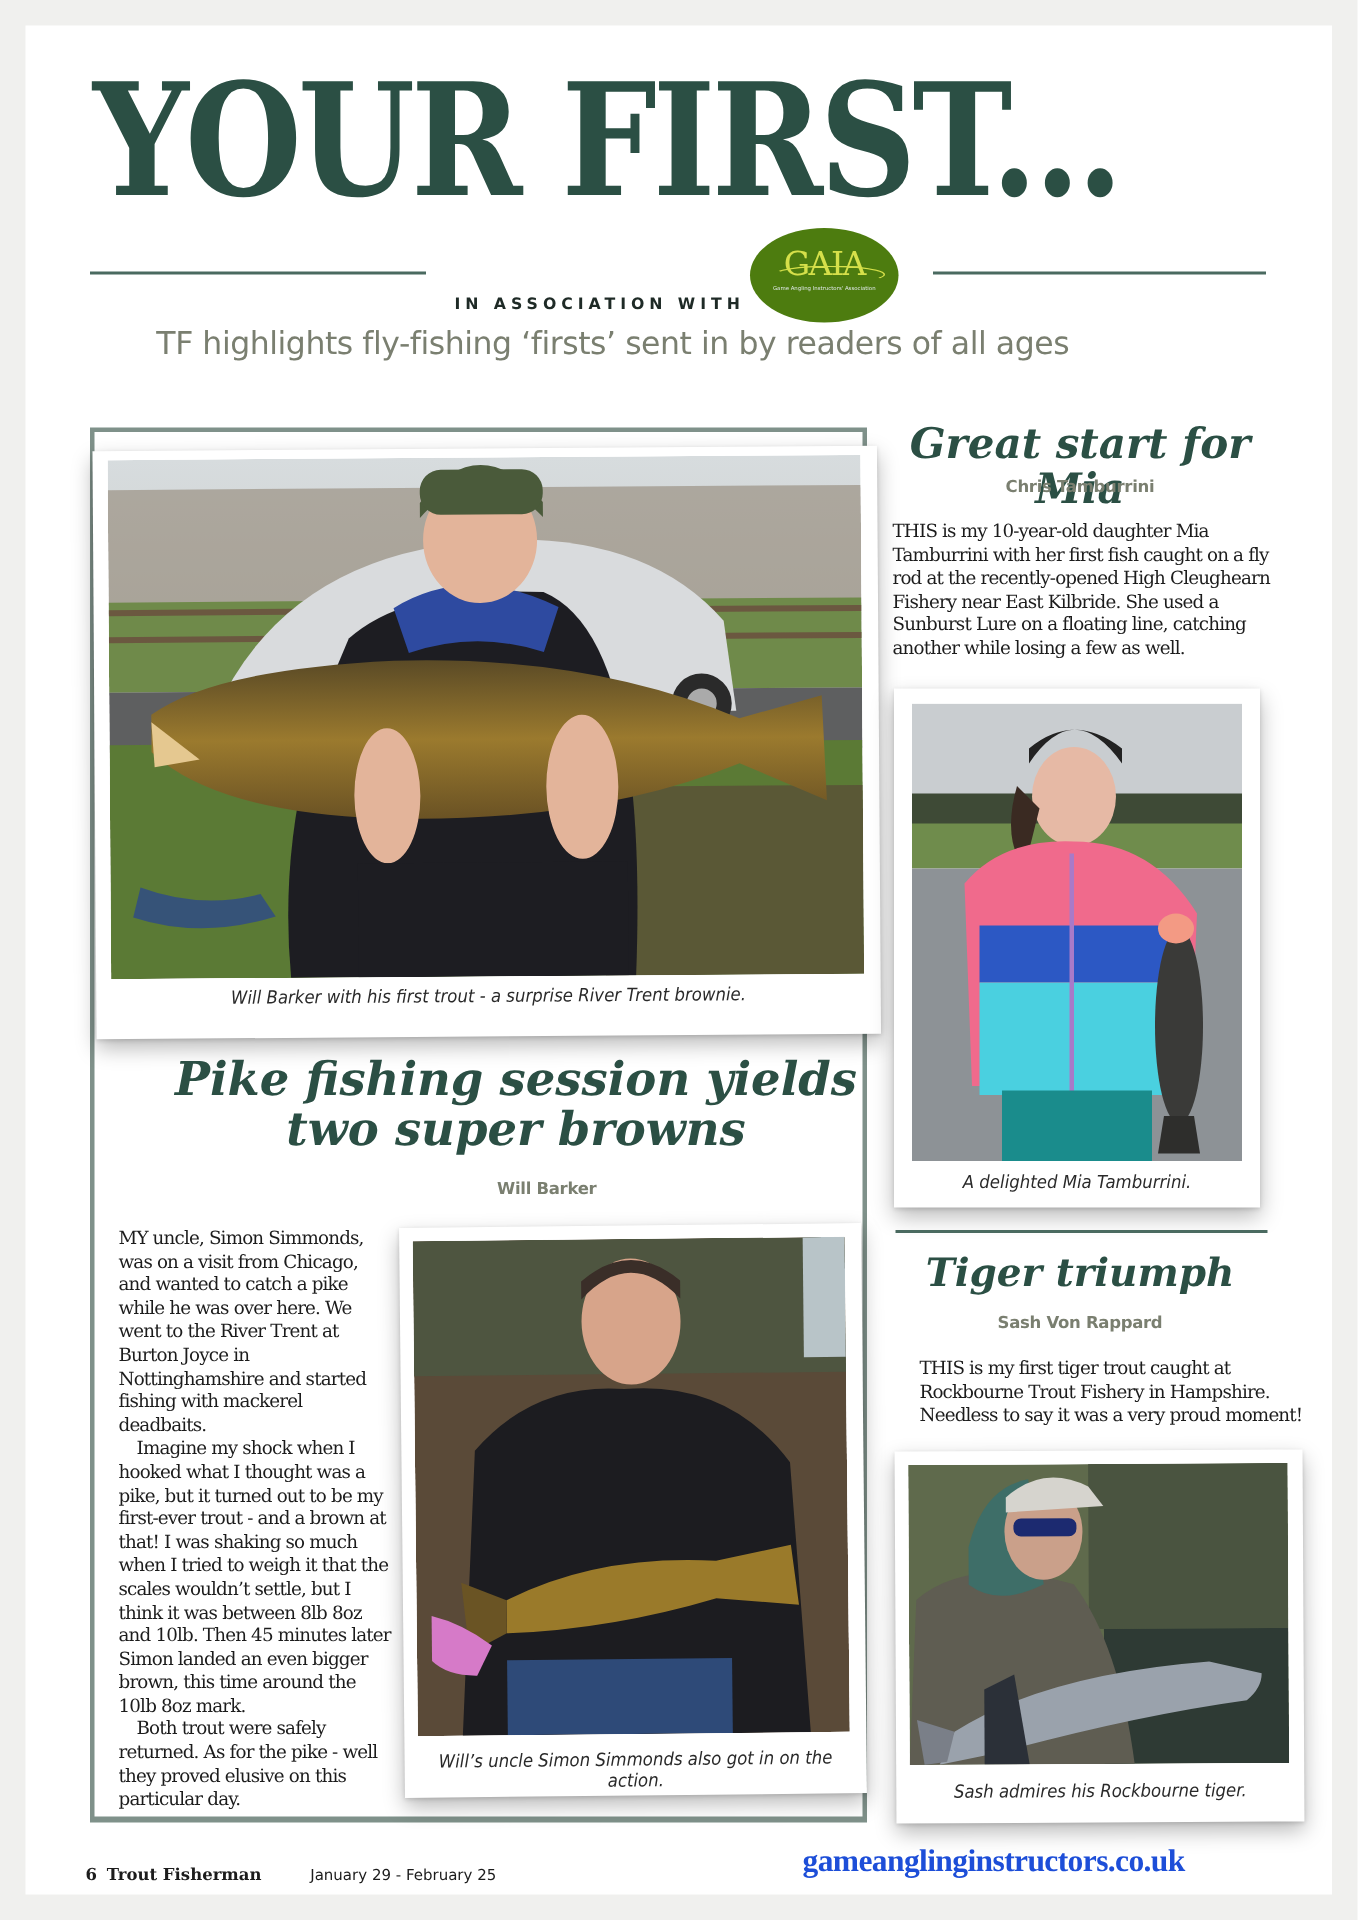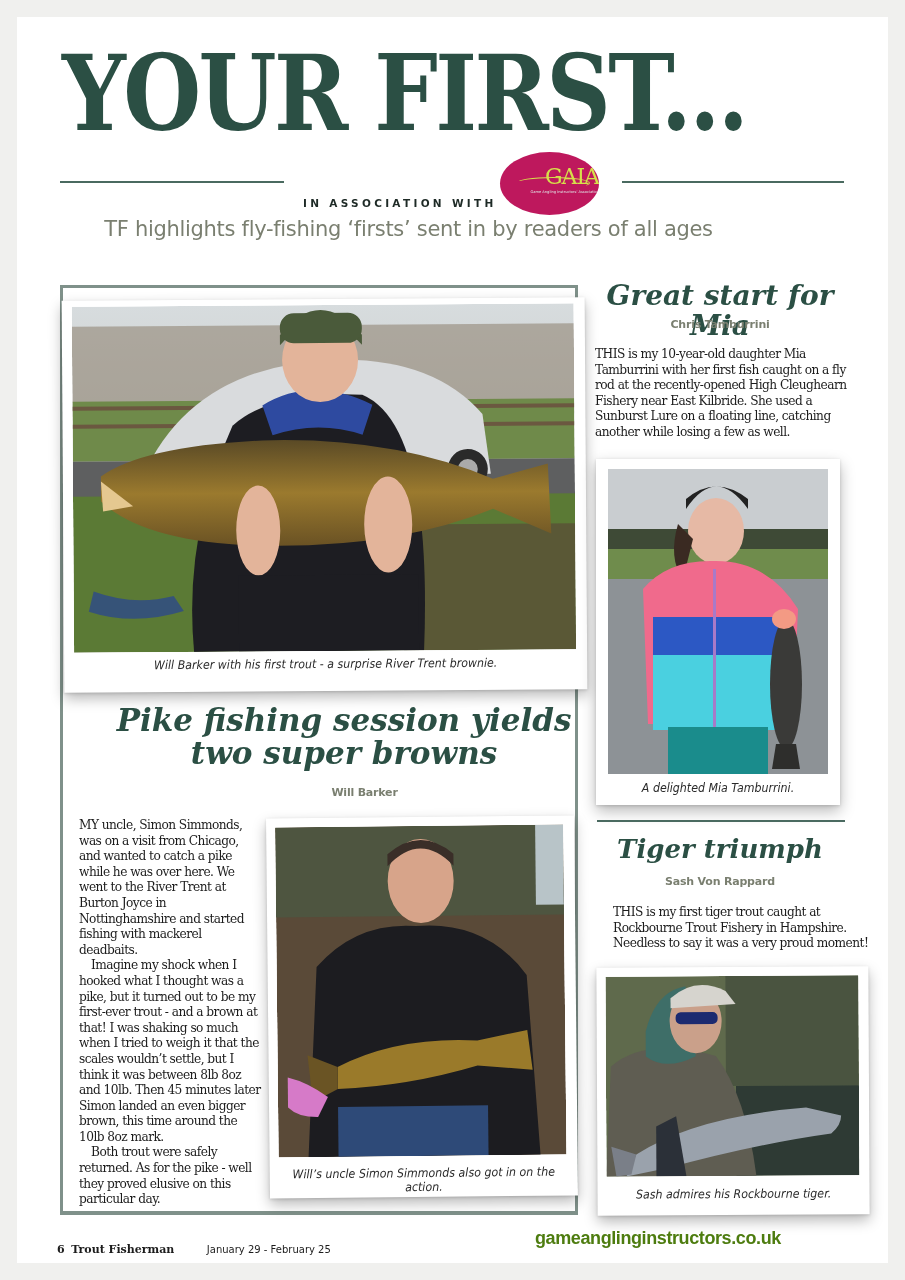--- a/index.html
+++ b/index.html
@@ -15,21 +15,21 @@
   }
   .assoc-line { position: absolute; height: 2px; background: #4a6a60; top: 181px; }
   .assoc-line.left { left: 60px; width: 224px; }
   .assoc-line.right { left: 622px; width: 222px; }
   .assoc-text {
     position: absolute; left: 303px; top: 175px; font-family: "DejaVu Sans", sans-serif;
     font-weight: bold; font-size: 10.5px; letter-spacing: 3.3px; color: #1e2a26; margin-top: 22px;
   }
   .gaia-logo {
     position: absolute; left: 500px; top: 152px; width: 99px; height: 63px;
-    border-radius: 50%; background: #be185d; text-align: right; overflow: hidden;
+    border-radius: 50%; background: #4d7c0f; text-align: center; overflow: hidden;
   }
   .gaia-word { display: block; margin-top: 12px; font-family: "DejaVu Serif", serif; font-size: 22px; color: #d6e04a; letter-spacing: -1px; }
   .gaia-sub { display: block; font-family: "DejaVu Sans", sans-serif; font-size: 3.6px; color: #dfe8e8; margin-top: 1px; }
   .gaia-swoosh { position: absolute; left: 16px; top: 25px; width: 74px; height: 12px; border: 1px solid #d6e04a; border-radius: 50%; border-left-color: transparent; border-bottom-color: transparent; }
 
   .subtitle {
     position: absolute; left: 0; top: 217px; width: 817px; text-align: center;
     font-family: "DejaVu Sans", sans-serif; font-size: 21px; color: #7a7f70; letter-spacing: -0.3px;
   }
 
@@ -58,22 +58,22 @@
   .body-text p { margin: 0; }
   .body-text p.indent { text-indent: 12px; }
 
   .rule { position: absolute; height: 2px; background: #4a6a60; }
 
   .footer-left { position: absolute; left: 57px; top: 1243px; font-size: 11px; color: #1c1c1c; white-space: nowrap; }
   .footer-left .pg { font-family: "DejaVu Serif", serif; font-weight: bold; }
   .footer-left .mag { font-family: "DejaVu Serif", serif; font-weight: bold; margin-left: 3px; }
   .footer-left .date { font-family: "DejaVu Sans", sans-serif; font-size: 10px; margin-left: 4px; padding-left: 25px; }
   .footer-url {
-    position: absolute; left: 535px; top: 1228px; font-family: Liberation Sans, sans-serif;
-    font-weight: bold; font-size: 18px; color: #4d7c0f; letter-spacing: -0.4px;
+    position: absolute; left: 535px; top: 1228px; font-family: Liberation Serif, serif;
+    font-weight: bold; font-size: 21px; color: #1d4ed8; letter-spacing: -0.4px;
   }
 </style>
 </head>
 <body>
 
 <div class="page"></div>
 
 <div class="main-title">YOUR FIRST...</div>
 <div class="assoc-line left"></div>
 <div class="assoc-text">IN ASSOCIATION WITH</div>

